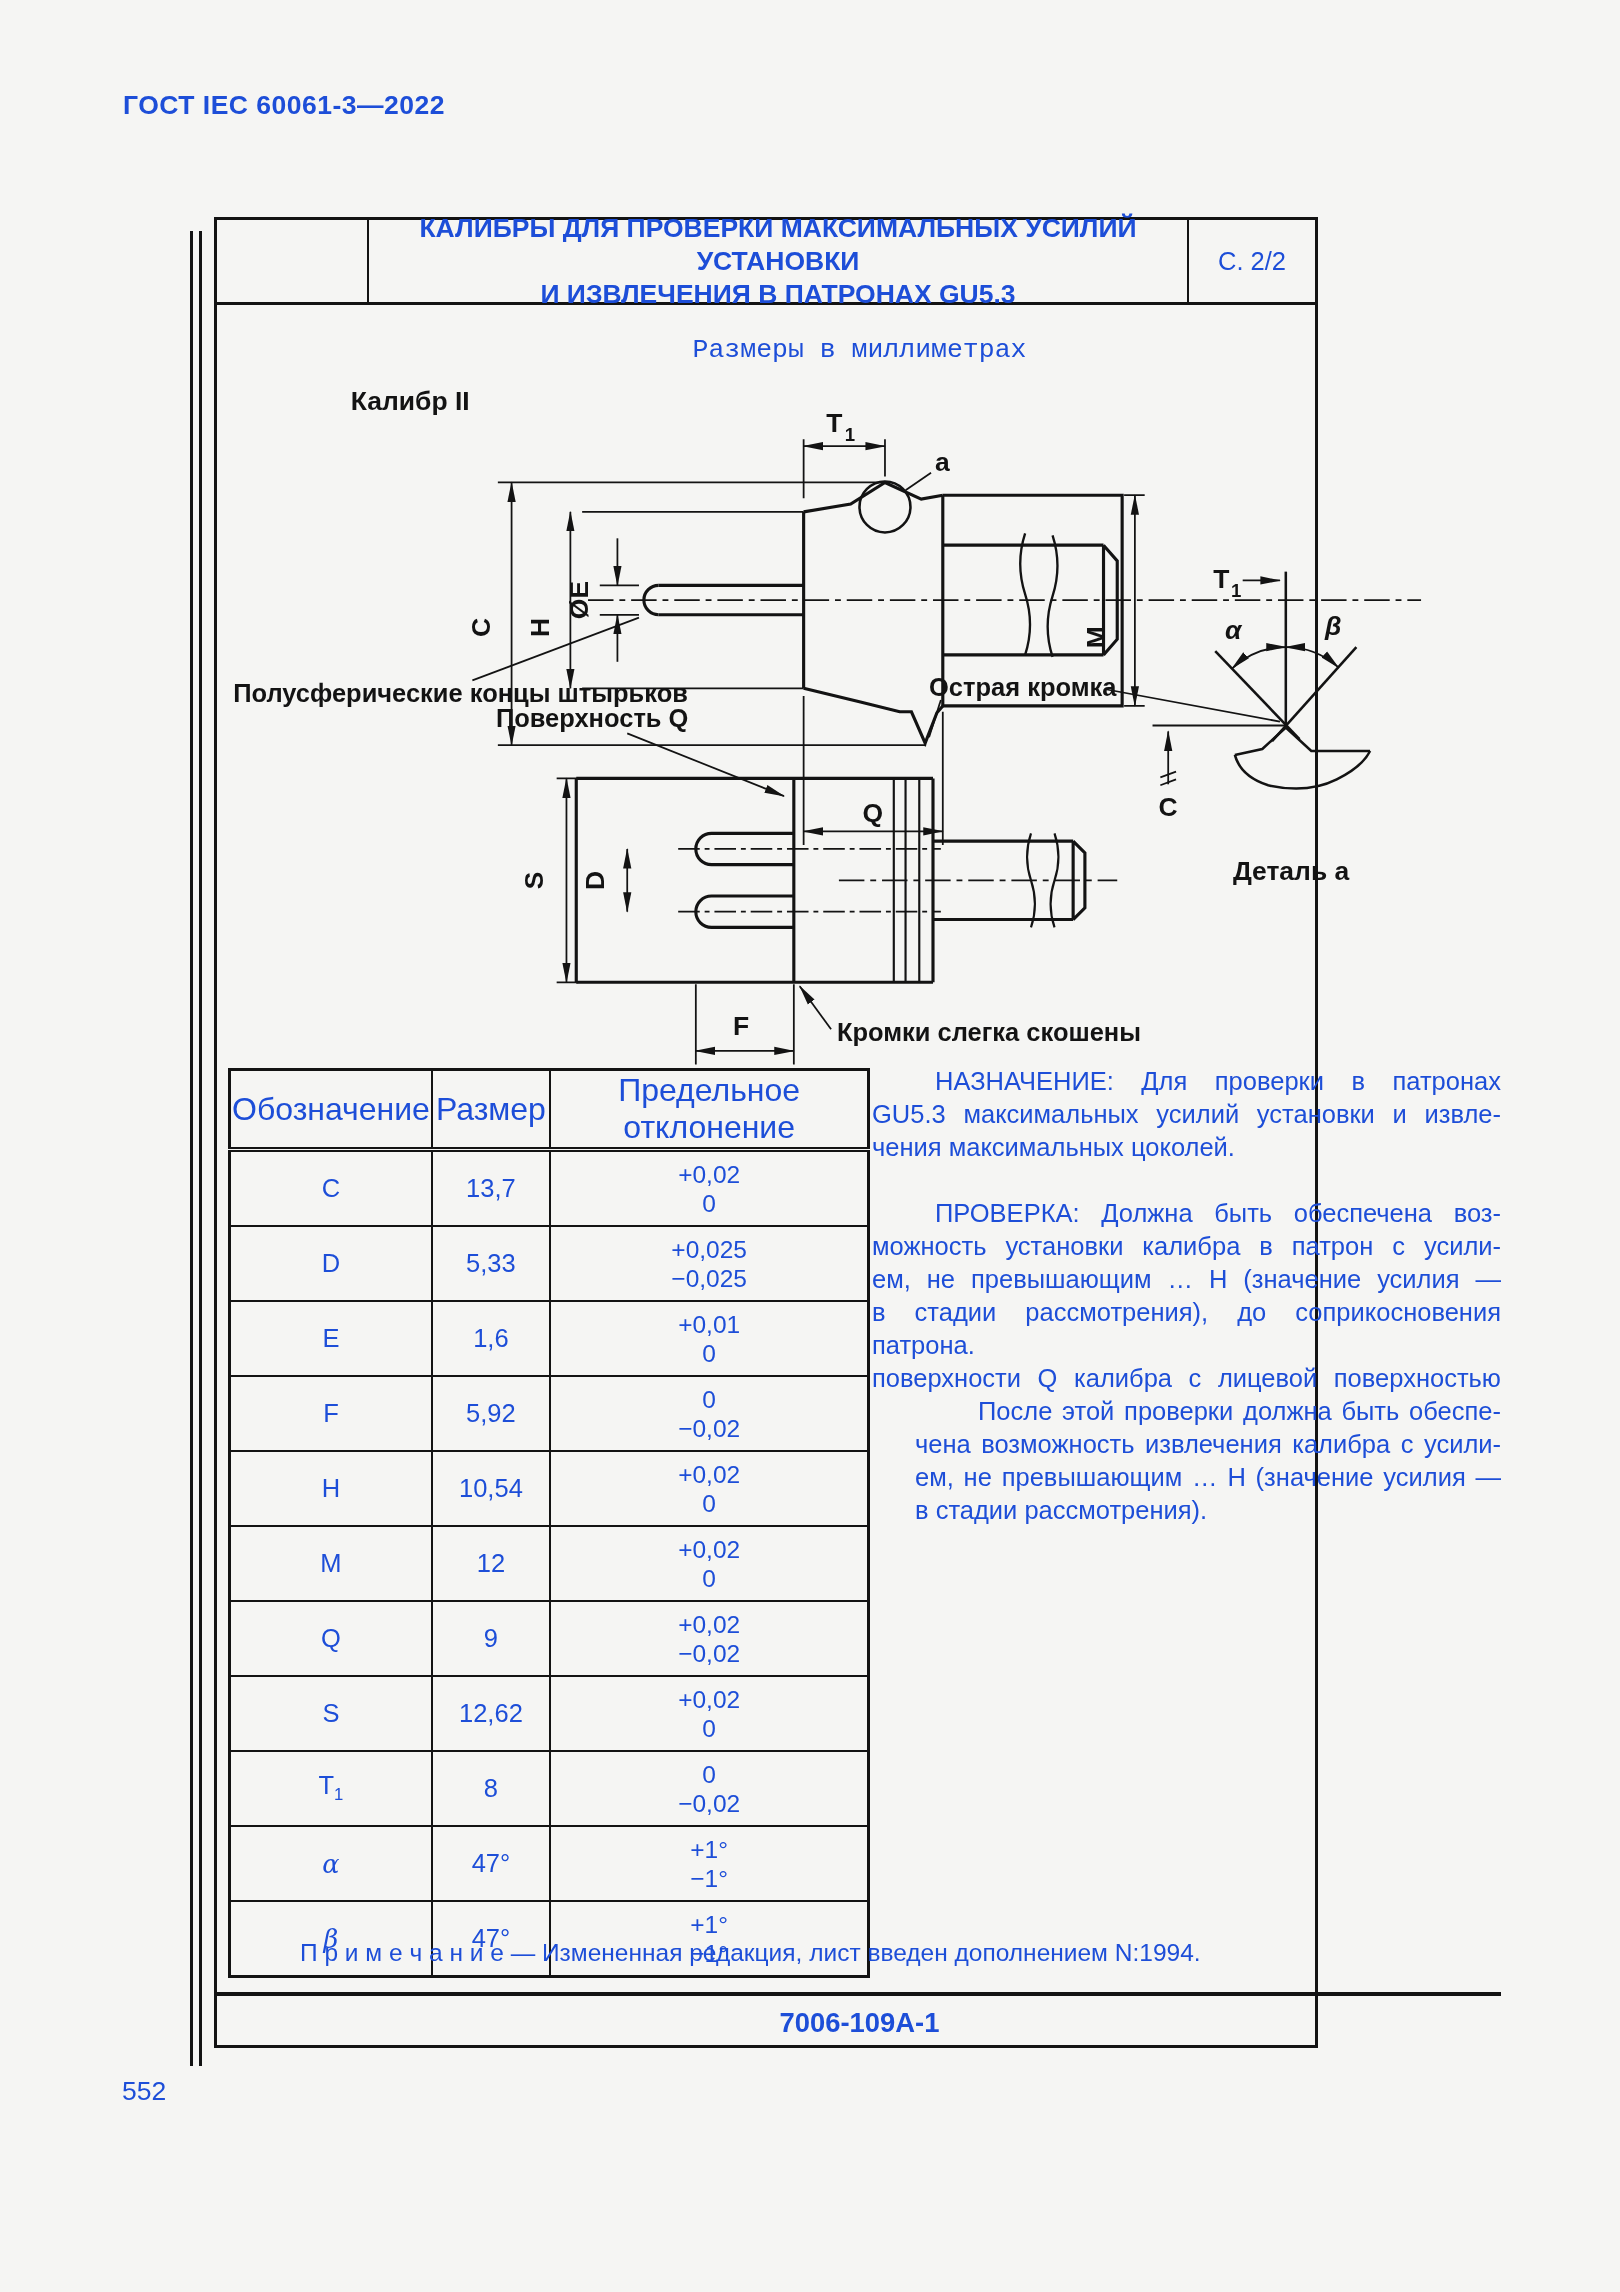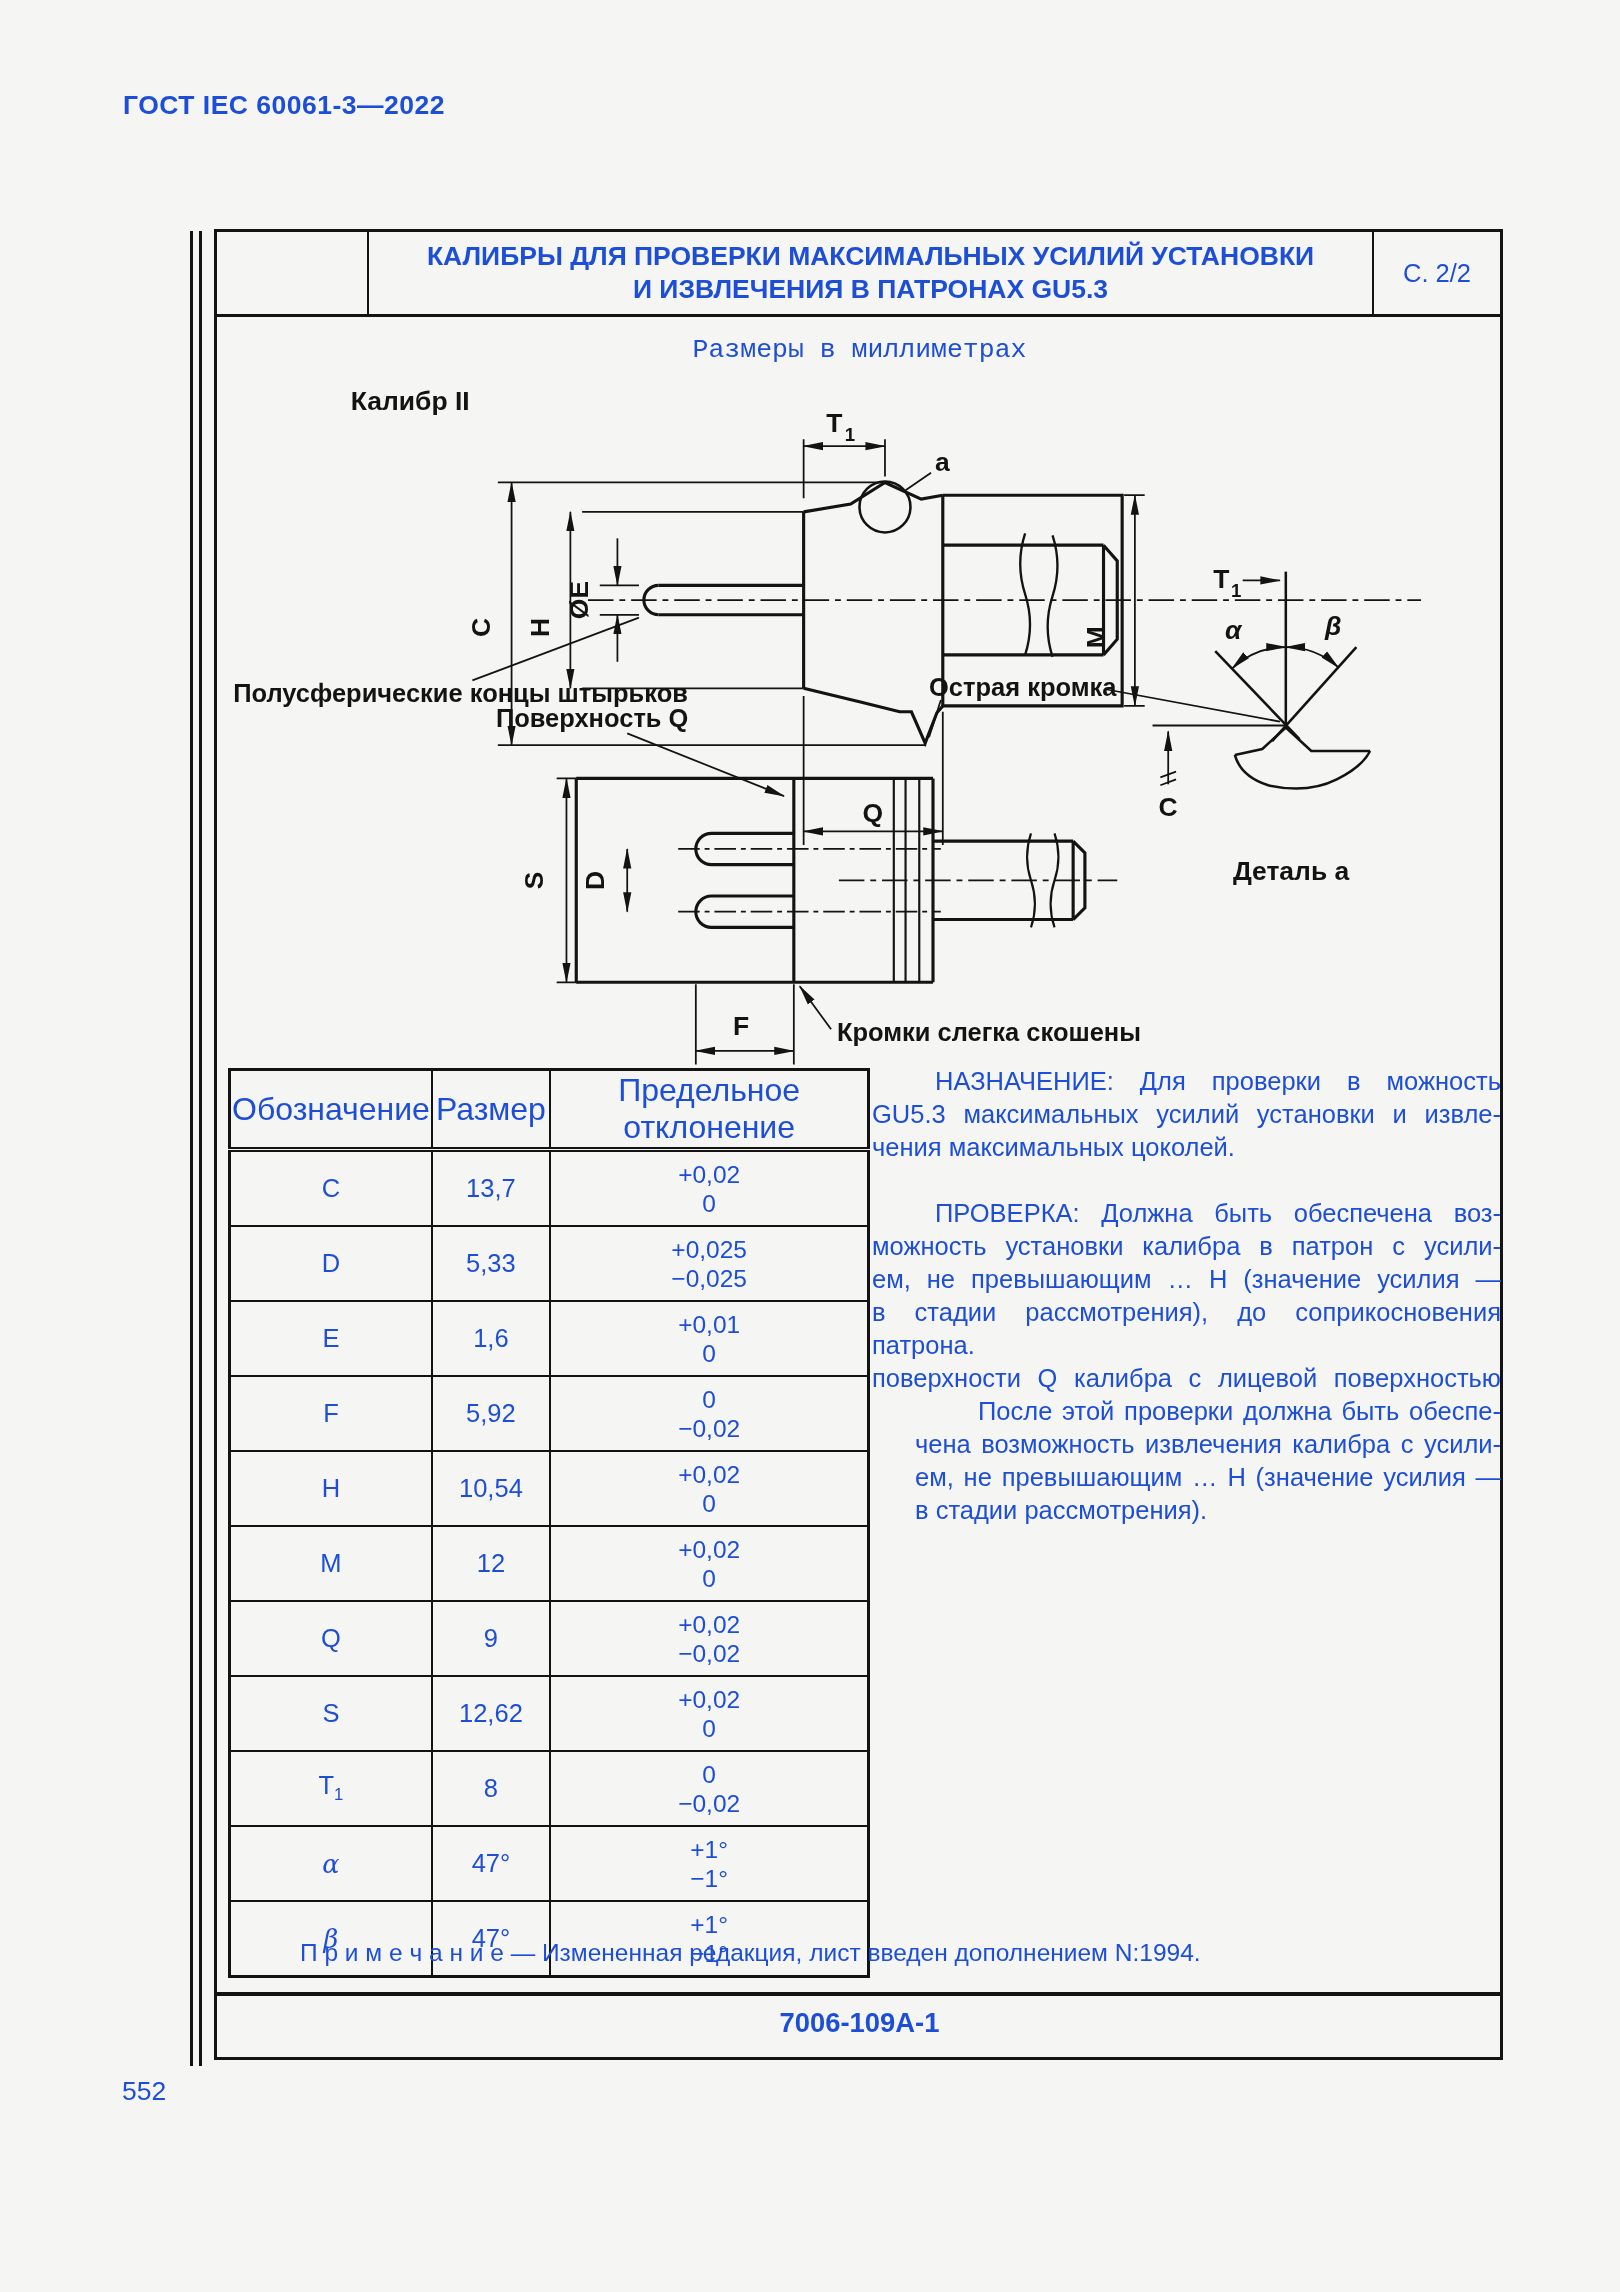--- a/index.html
+++ b/index.html
@@ -2,21 +2,21 @@
 <html><head>
 <meta charset="utf-8">
 <style>
   html,body{margin:0;padding:0;background:#e8e8e6;}
   .page{position:relative;width:1620px;height:2293px;background:#f5f5f3;
         font-family:"Liberation Sans","DejaVu Sans",sans-serif;color:#1d4ed8;overflow:hidden;}
   .abs{position:absolute;}
   .std-header{left:123px;top:90px;font-size:26.5px;font-weight:bold;letter-spacing:0.5px;}
   .vrule{top:231px;height:1835px;width:2.9px;background:#131313;}
   .vrule.v1{left:190px;} .vrule.v2{left:199px;}
-  .frame{left:214px;top:229px;width:1289px;height:1831px;border:3.9px solid #131313;box-sizing:border-box;}
+  .frame{left:214px;top:217px;width:1104px;height:1831px;border:3.9px solid #131313;box-sizing:border-box;}
   .title-row{display:flex;height:82px;border-bottom:3.9px solid #131313;}
   .cell-corner{width:152px;border-right:2.9px solid #131313;box-sizing:border-box;}
   .cell-title{flex:1;display:flex;align-items:center;justify-content:center;text-align:center;
               font-size:26.5px;font-weight:bold;line-height:33px;white-space:pre-line;}
   .cell-page{width:128px;border-left:2.9px solid #131313;box-sizing:border-box;display:flex;
              align-items:center;justify-content:center;font-size:25.5px;}
   .units-note{left:216px;top:335px;width:1287px;text-align:center;font-size:26.5px;font-family:Liberation Mono, monospace;}
   .drawing-svg{left:0;top:0;width:1620px;height:1255px;pointer-events:none;}
   svg text{fill:#131313;}
   .dim-table{left:228px;top:1068px;border-collapse:collapse;table-layout:fixed;
@@ -294,21 +294,21 @@
           <td class="dev">
             <div>+1°</div>
             <div>−1°</div>
           </td>
         </tr>
       </tbody>
   </table>
 
   <div class="abs purpose" id="purpose">
       <div class="para">
-        <div class="p-line p-first">НАЗНАЧЕНИЕ: Для проверки в можность</div>
+        <div class="p-line p-first">НАЗНАЧЕНИЕ: Для проверки в патронах</div>
         <div class="p-line">GU5.3 максимальных усилий установки и извле-</div>
         <div class="p-line p-last">чения максимальных цоколей.</div>
       </div>
       <div class="para">
         <div class="p-line p-first">ПРОВЕРКА: Должна быть обеспечена воз-</div>
         <div class="p-line">можность установки калибра в патрон с усили-</div>
         <div class="p-line">ем, не превышающим … Н (значение усилия —</div>
         <div class="p-line">в стадии рассмотрения), до соприкосновения</div>
         <div class="p-line p-last">патрона.</div>
         <div class="p-line">поверхности Q калибра с лицевой поверхностью</div>

